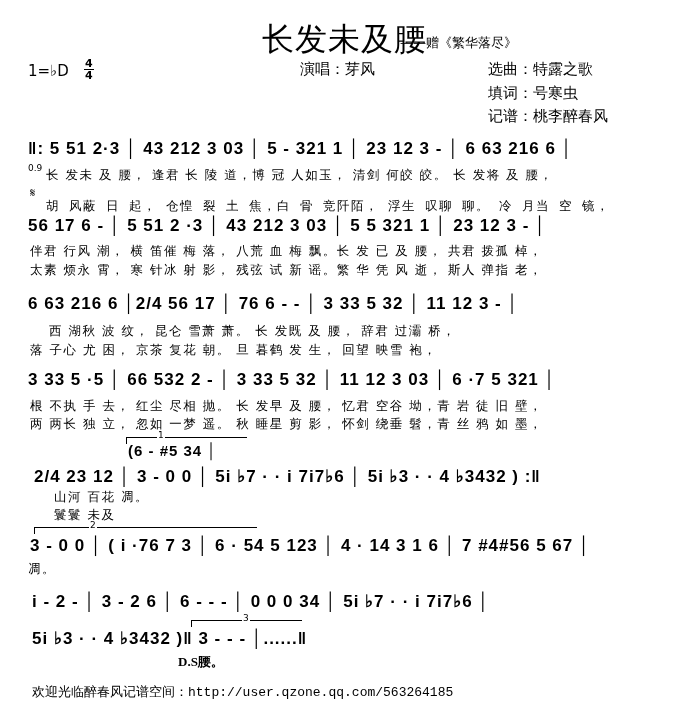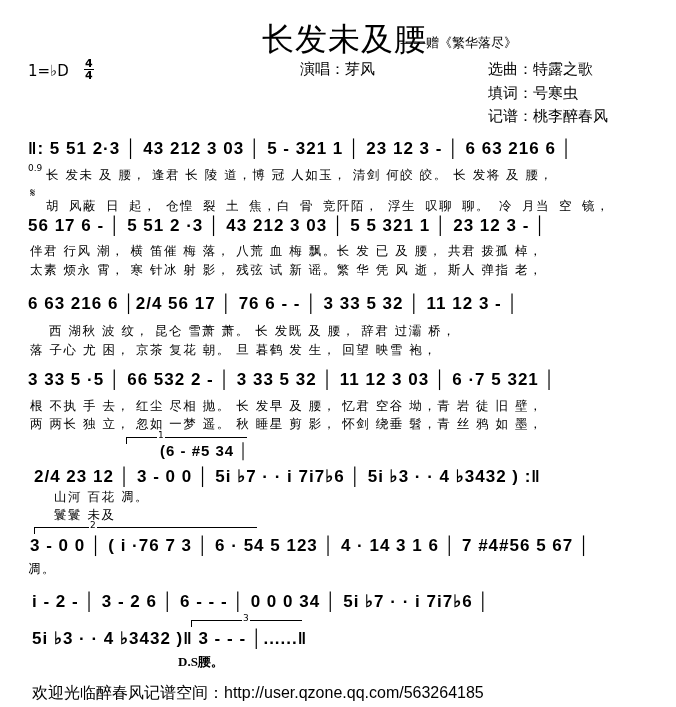--- a/index.html
+++ b/index.html
@@ -7,21 +7,21 @@
   .abs{position:absolute;white-space:nowrap;}
   .title{left:262px;top:18px;font-family:"DejaVu Serif",serif;font-weight:normal;font-size:32px;letter-spacing:1px;}
   .subtitle{left:400px;top:34px;font-size:13px;font-family:"DejaVu Serif",serif;}
   .key{left:28px;top:62px;font-size:15px;}
   .meter{left:84px;top:58px;font-size:11px;font-weight:bold;line-height:11px;text-align:center;}
   .meter .num{display:block;border-bottom:1px solid #000;padding:0 1px;}
   .credit{font-size:15px;font-family:"DejaVu Serif",serif;text-align:center;}
   .notes{font-family:"Liberation Sans",sans-serif;font-weight:bold;font-size:17px;letter-spacing:1px;}
   .lyr{font-size:12.5px;letter-spacing:1.5px;}
   .small{font-size:9px;}
-  .footer{left:32px;top:683px;font-size:16px;font-family:Liberation Sans, sans-serif;}
+  .footer{left:32px;top:683px;font-size:13px;font-family:Liberation Mono, monospace;}
   .ds{left:178px;top:653px;font-size:13px;font-weight:bold;font-family:"Liberation Serif",serif;}
   .volta{position:absolute;border-top:1px solid #000;border-left:1px solid #000;height:6px;}
   .volta span{position:absolute;top:-8px;font-size:9px;background:#fff;padding:0 1px;}
 </style>
 </head>
 <body>
 
 <div>
   <div class="abs title">长发未及腰</div>
   <div class="abs subtitle">——赠《繁华落尽》</div>
@@ -59,21 +59,21 @@
 <div>
   <div class="abs notes" style="left:28px;top:370px;">3 33 5 ·5 │ 66 532 2 - │ 3 33 5 32 │ 11 12 3 03 │ 6 ·7 5 321 │</div>
   <div class="abs lyr" style="left:30px;top:398px;">根  不执  手   去， 红尘 尽相   抛。   长 发早 及 腰，   忆君 空谷 坳，青    岩   徒 旧 壁，</div>
   <div class="abs lyr" style="left:30px;top:416px;text-align:center;">两  两长  独   立， 忽如 一梦   遥。   秋 睡星 剪 影，   怀剑 绕垂 髫，青    丝   鸦 如 墨，</div>
 </div>
 
 <div>
   <div class="volta" style="left:126px;top:437px;width:120px;">
     <span style="left:30px;">1</span>
   </div>
-  <div class="abs notes" style="left:128px;top:442px;font-size:15px;margin-left:32px;">(6 - #5 34 │</div>
+  <div class="abs notes" style="left:128px;top:442px;font-size:15px;">(6 - #5 34 │</div>
   <div class="abs notes" style="left:34px;top:466px;">2/4 23 12 │ 3 - 0 0 │ 5i ♭7 · · i 7i7♭6 │ 5i ♭3 · · 4 ♭3432 ) :‖</div>
   <div class="abs lyr" style="left:54px;top:489px;">山河  百花    凋。</div>
   <div class="abs lyr" style="left:54px;top:507px;">鬟鬟  未及</div>
 </div>
 
 <div>
   <div class="volta" style="left:34px;top:527px;width:222px;">
     <span style="left:54px;">2</span>
   </div>
   <div class="abs notes" style="left:30px;top:536px;">3 - 0 0 │ ( i ·76 7 3 │ 6 · 54 5 123 │ 4 · 14 3 1 6 │ 7 #4#56 5 67 │</div>

